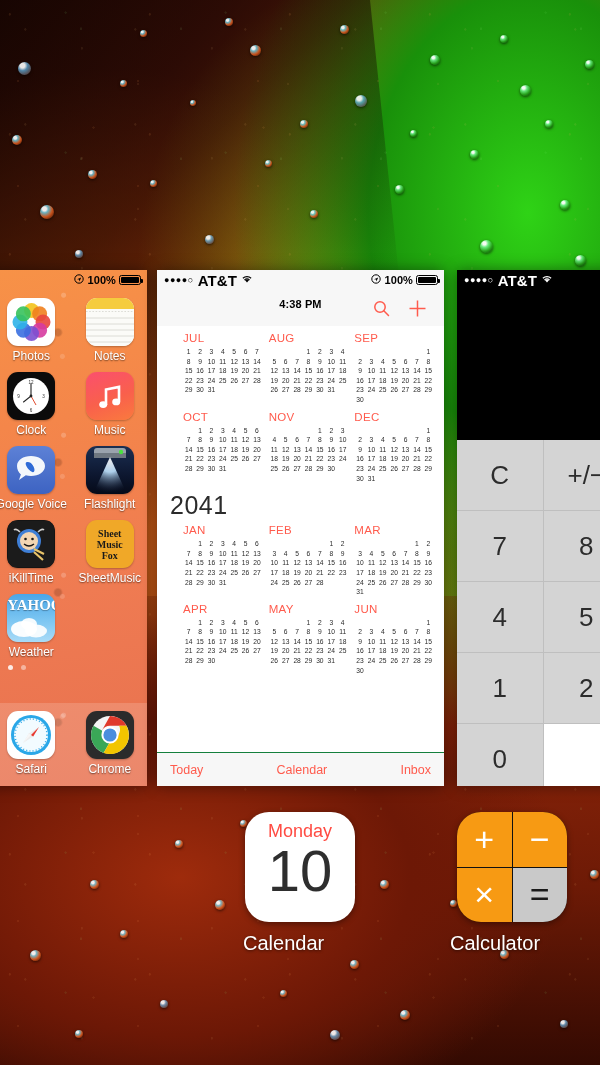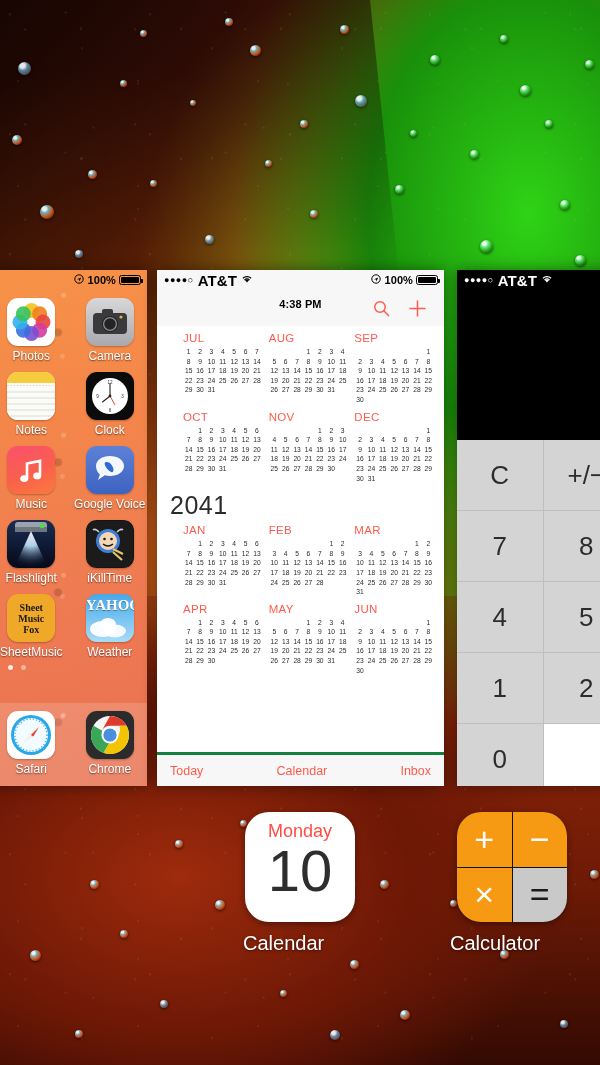--- a/index.html
+++ b/index.html
@@ -144,21 +144,21 @@
   .cal-body { background:#fff; padding:2px 10px 0 10px; }
   .yearlabel { font-size:25px; font-weight:200; color:#2b2b2b; letter-spacing:.5px; margin:8px 0 0 3px; }
   .months { display:grid; grid-template-columns:repeat(3,1fr); column-gap:6px; row-gap:2px;margin-left:16px; }
   .month { padding-top:4px; }
   .mname { color:#ff5b4d; font-size:11.5px; font-weight:400; margin-bottom:3px; letter-spacing:.3px; }
   .mgrid { display:grid; grid-template-columns:repeat(7,1fr); gap:0; }
   .mday { font-size:6.7px; color:#2a2a2a; text-align:center; line-height:9.6px; }
   .mday.blank { color:transparent; }
   .cal-toolbar {
     position:absolute; left:0; right:0; bottom:0; height:34px;
-    background:#f7f7f7; border-top:3px solid #15803d;
+    background:#f7f7f7; border-top:1px solid #15803d;
     display:flex; align-items:center; justify-content:space-between;
     padding:0 13px; color:#ff5b4d; font-size:12.5px;
   }
 
   
   #calc-card { left:457px; top:270px; width:173px; height:516px; }
   .calc-status { background:#000; }
   .calc-display { background:#000; height:150px; }
   .calc-keys { display:grid; grid-template-columns:1fr 1fr; }
   .calckey {
@@ -283,32 +283,20 @@
             <div class="petal" style="background: rgb(232, 69, 60); transform: rotate(90deg);"></div>
             <div class="petal" style="background: rgb(214, 59, 160); transform: rotate(135deg);"></div>
             <div class="petal" style="background: rgb(123, 79, 209); transform: rotate(180deg);"></div>
             <div class="petal" style="background: rgb(58, 111, 224); transform: rotate(225deg);"></div>
             <div class="petal" style="background: rgb(47, 179, 232); transform: rotate(270deg);"></div>
             <div class="petal" style="background: rgb(55, 194, 92); transform: rotate(315deg);"></div>
           </div>
         <div class="applabel">Photos</div>
       </div>
 
-      <div class="appcell">
-        <div class="appicon ic-camera">
-          <svg width="48" height="48" viewBox="0 0 48 48">
-            <rect x="7" y="15" width="34" height="21" rx="4" fill="#3a3a3c"></rect>
-            <rect x="16" y="11" width="11" height="6" rx="2" fill="#3a3a3c"></rect>
-            <circle cx="24" cy="26" r="8" fill="#232325"></circle>
-            <circle cx="24" cy="26" r="6.4" fill="none" stroke="#8d8d90" stroke-width="1.3"></circle>
-            <circle cx="35" cy="19" r="1.6" fill="#e8b339"></circle>
-          </svg>
-        </div>
-        <div class="applabel">Camera</div>
-      </div>
 
       <div class="appcell">
         <div class="appicon ic-notes">
           <svg width="48" height="48" viewBox="0 0 48 48">
             <rect x="0" y="0" width="48" height="11" fill="#f5cc3e"></rect>
             <rect x="0" y="11" width="48" height="37" fill="#fbfbf8"></rect>
             <g stroke="#dcdcd6" stroke-width="1">
               <line x1="0" y1="13.5" x2="48" y2="13.5" stroke-dasharray="1.6 1.6"></line>
               <line x1="0" y1="20" x2="48" y2="20"></line>
                 <line x1="0" y1="26" x2="48" y2="26"></line>

